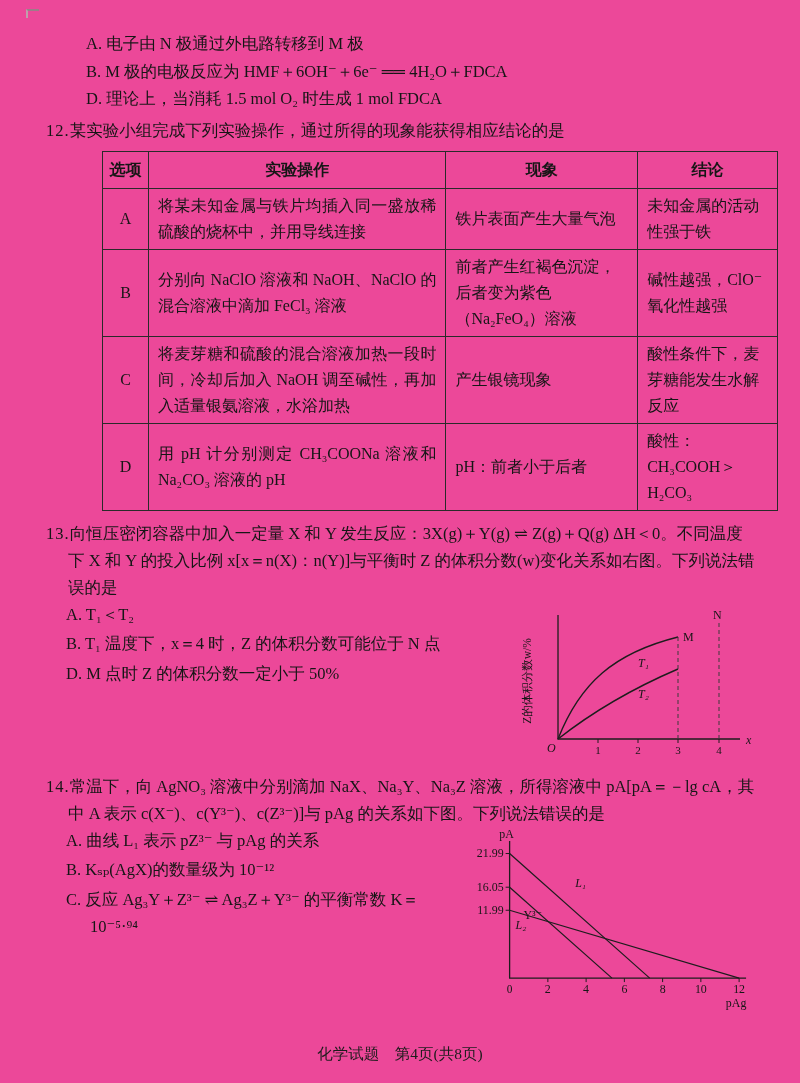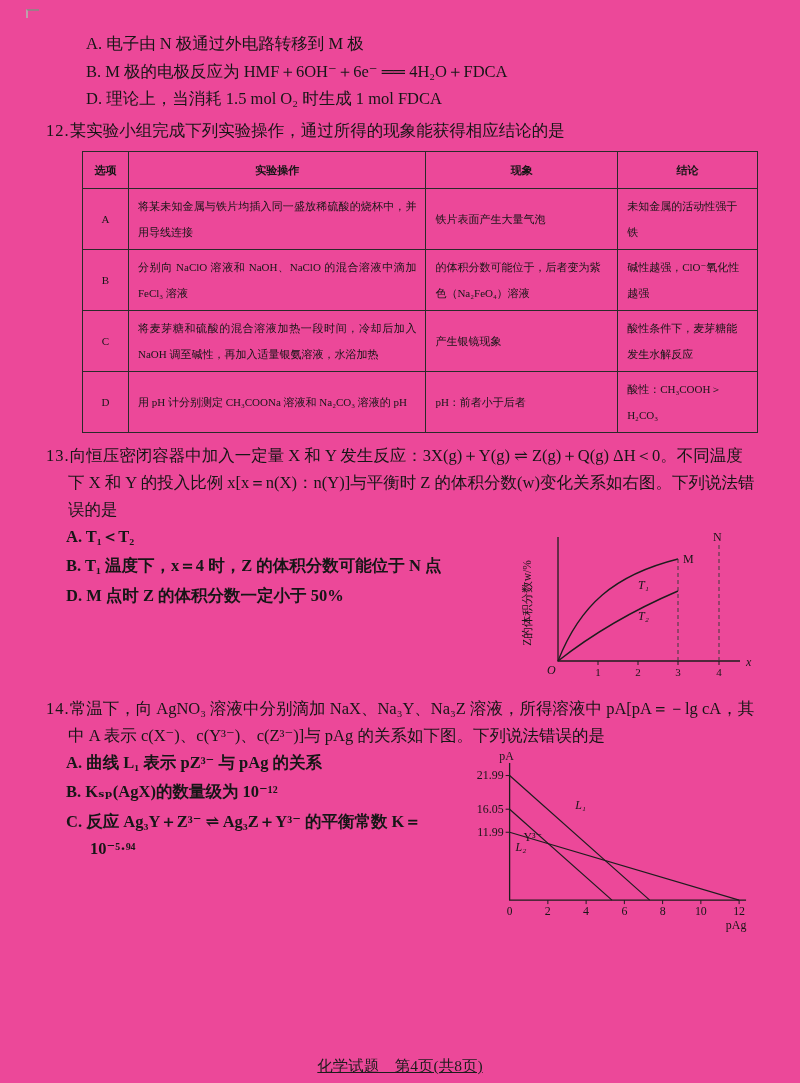--- a/index.html
+++ b/index.html
@@ -14,26 +14,26 @@
     font-size:16.5px;
     line-height:27px;
     padding:30px 42px 0 46px;
     overflow:hidden;
   }
   .scan-mark { position:absolute; top:9px; left:26px; width:13px; height:9px;
                border-top:2px solid #8a8a86; border-left:2px solid #b5b5b0; opacity:.8; }
   .q11 { margin-left:40px; margin-bottom:4px; }
   .opt-line { line-height:27.5px; }
   .hang  { padding-left:22px; text-indent:-22px; }
-  .hang2 { padding-left:24px; text-indent:-24px;font-weight:bold; }
+  .hang2 { padding-left:24px; text-indent:-24px; }
   .qnum { letter-spacing:1px; }
   section { margin-bottom:2px; }
 
-  table.exp { border-collapse:collapse; margin:7px 0 9px 36px; width:676px;
-              font-size:11px; }
+  table.exp { border-collapse:collapse; margin:7px 0 9px 56px; width:676px;
+              font-size:16px; }
   .exp th, .exp td { border:1.4px solid #2a2a2a; padding:4px 9px; vertical-align:middle;
                      line-height:26px; }
   .exp th { font-weight:bold; text-align:center; padding:5px 4px; }
   .exp td.opt { text-align:center; }
   .exp td.just { text-align:justify; }
   col.c-opt { width:46px; } col.c-op { width:298px; }
   col.c-ph  { width:192px; } col.c-cn { width:140px; }
 
   .qrow { display:flex; align-items:flex-start; }
   .qopts { flex:1 1 auto; margin-left:20px; }
@@ -45,22 +45,22 @@
   svg { display:block; }
   .axis { stroke:#1d1d1d; stroke-width:1.3; fill:none; }
   .curve { stroke:#1d1d1d; stroke-width:1.4; fill:none; }
   .dline { stroke:#1d1d1d; stroke-width:1.2; }
   .dash { stroke:#3a3a3a; stroke-width:1; stroke-dasharray:4 3; }
   .tick { stroke:#1d1d1d; stroke-width:1; }
   text { font-family:"Liberation Serif","DejaVu Serif",serif; fill:#161616; }
   .t12 { font-size:12px; } .t11 { font-size:11px; } .tcjk { font-size:11.5px; }
   .it { font-style:italic; }
 
-  .footer { position:absolute; left:0; right:0; bottom:4px; text-align:center;
-            font-size:15.5px; color:#1c1c1c;text-decoration:underline; }
+  .footer { position:absolute; left:0; right:0; bottom:16px; text-align:center;
+            font-size:15.5px; color:#1c1c1c; }
 </style>
 </head>
 <body>
 
 <div class="page">
   <div class="scan-mark"></div>
 
   <section class="q11">
     <p class="opt-line">A. 电子由 N 极通过外电路转移到 M 极</p>
     <p class="opt-line">B. M 极的电极反应为 HMF＋6OH⁻＋6e⁻ ══ 4H₂O＋FDCA</p>
@@ -87,21 +87,21 @@
       <tbody>
         <tr>
           <td class="opt">A</td>
           <td class="just">将某未知金属与铁片均插入同一盛放稀硫酸的烧杯中，并用导线连接</td>
           <td>铁片表面产生大量气泡</td>
           <td>未知金属的活动性强于铁</td>
         </tr>
         <tr>
           <td class="opt">B</td>
           <td class="just">分别向 NaClO 溶液和 NaOH、NaClO 的混合溶液中滴加 FeCl₃ 溶液</td>
-          <td>的体积分数可能位于，后者变为紫色（Na₂FeO₄）溶液</td>
+          <td>前者产生红褐色沉淀，后者变为紫色（Na₂FeO₄）溶液</td>
           <td>碱性越强，ClO⁻氧化性越强</td>
         </tr>
         <tr>
           <td class="opt">C</td>
           <td class="just">将麦芽糖和硫酸的混合溶液加热一段时间，冷却后加入 NaOH 调至碱性，再加入适量银氨溶液，水浴加热</td>
           <td>产生银镜现象</td>
           <td>酸性条件下，麦芽糖能发生水解反应</td>
         </tr>
         <tr>
           <td class="opt">D</td>

